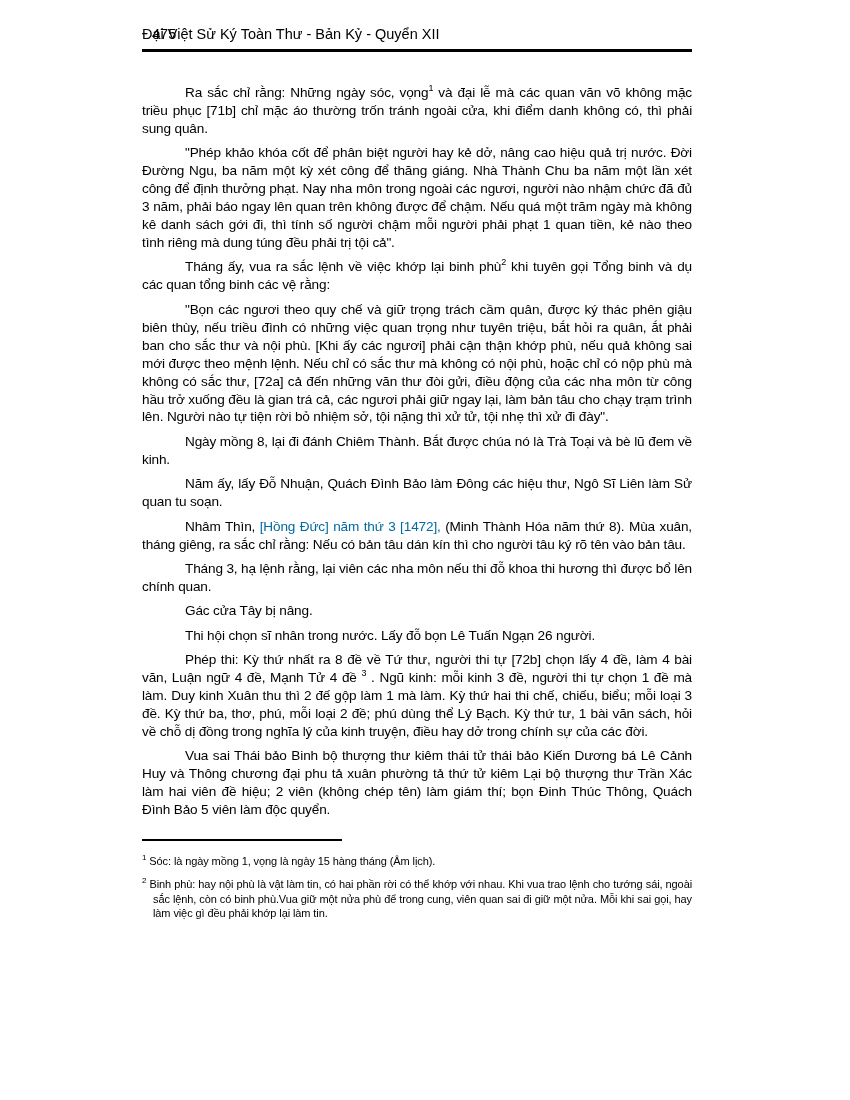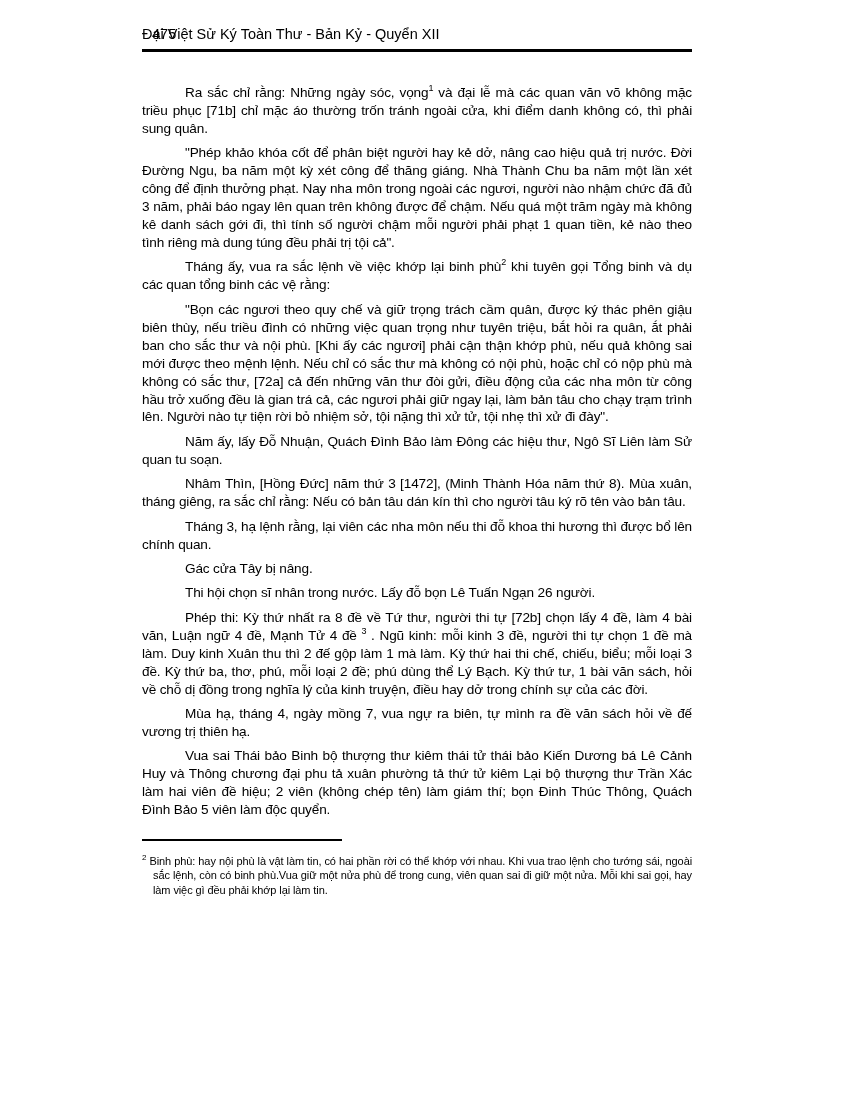--- a/index.html
+++ b/index.html
@@ -10,21 +10,21 @@
   
   .hdr{position:relative;height:21px;font-size:14.5px;line-height:21px;}
   .hdr .num{position:absolute;left:10px;top:0;}
   .hdr .title{text-align:left;}
   .rule{border:0;border-top:3.5px solid #000;margin:4px 0 0 0;}
   
   .body{margin-top:32px;font-size:13.6px;line-height:1.32;text-align:justify;
         letter-spacing:-0.15px;}
   .para{margin:0 0 6.5px 0;text-indent:43px;}
   .b{font-weight:normal;}
-  .gray{color:#000000;}
+  .gray{color:#0369a1;}
   .supm{font-size:9px;vertical-align:super;line-height:0;}
   
   .fn-rule{border:0;border-top:2px solid #000;width:200px;margin:20px 0 12px 0;}
   .fns{font-size:11px;line-height:1.33;text-align:justify;letter-spacing:-0.1px;}
   .fn{margin:0 0 8px 0;padding-left:11px;text-indent:-11px;}
   .fn sup{font-size:8px;}
 </style>
 </head>
 <body>
 
@@ -40,39 +40,40 @@
 
     <p class="para"><span>Ra sắc chỉ rằng: Những ngày sóc, vọng</span><sup class="supm">1</sup><span> và đại lễ mà các quan văn võ không mặc triều phục </span><span class="b">[71b]</span><span> chỉ mặc áo thường trốn tránh ngoài cửa, khi điểm danh không có, thì phải sung quân.</span></p>
 
 
     <p class="para"><span>"Phép khảo khóa cốt để phân biệt người hay kẻ dở, nâng cao hiệu quả trị nước. Đời Đường Ngu, ba năm một kỳ xét công để thăng giáng. Nhà Thành Chu ba năm một lần xét công để định thưởng phạt. Nay nha môn trong ngoài các ngươi, người nào nhậm chức đã đủ 3 năm, phải báo ngay lên quan trên không được để chậm. Nếu quá một trăm ngày mà không kê danh sách gới đi, thì tính số người chậm mỗi người phải phạt 1 quan tiền, kẻ nào theo tình riêng mà dung túng đều phải trị tội cả".</span></p>
 
     <p class="para"><span>Tháng ấy, vua ra sắc lệnh về việc khớp lại binh phù</span><sup class="supm">2</sup><span> khi tuyên gọi Tổng binh và dụ các quan tổng binh các vệ rằng:</span></p>
 
     <p class="para"><span>"Bọn các ngươi theo quy chế và giữ trọng trách cầm quân, được ký thác phên giậu biên thùy, nếu triều đình có những việc quan trọng như tuyên triệu, bắt hỏi ra quân, ắt phải ban cho sắc thư và nội phù. [Khi ấy các ngươi] phải cận thận khớp phù, nếu quả không sai mới được theo mệnh lệnh. Nếu chỉ có sắc thư mà không có nội phù, hoặc chỉ có nộp phù mà không có sắc thư, </span><span class="b">[72a]</span><span> cả đến những văn thư đòi gửi, điều động của các nha môn từ công hầu trở xuống đều là gian trá cả, các ngươi phải giữ ngay lại, làm bản tâu cho chạy trạm trình lên. Người nào tự tiện rời bỏ nhiệm sở, tội nặng thì xử tử, tội nhẹ thì xử đi đày".</span></p>
 
+    <p class="para"><span>Ngày mồng 8, lại đi đánh Chiêm Thành. Bắt được chúa nó là Trà Toại và bè lũ đem về kinh.</span></p>
 
     <p class="para"><span>Năm ấy, lấy Đỗ Nhuận, Quách Đình Bảo làm Đông các hiệu thư, Ngô Sĩ Liên làm Sử quan tu soạn.</span></p>
 
 
     <p class="para"><span class="b">Nhâm Thìn,</span><span class="gray"> [Hồng Đức] năm thứ 3 [1472],</span><span> (Minh Thành Hóa năm thứ 8). Mùa xuân, tháng giêng, ra sắc chỉ rằng: Nếu có bản tâu dán kín thì cho người tâu ký rõ tên vào bản tâu.</span></p>
 
     <p class="para"><span>Tháng 3, hạ lệnh rằng, lại viên các nha môn nếu thi đỗ khoa thi hương thì được bổ lên chính quan.</span></p>
 
     <p class="para"><span>Gác cửa Tây bị nâng.</span></p>
 
     <p class="para"><span>Thi hội chọn sĩ nhân trong nước. Lấy đỗ bọn Lê Tuấn Ngạn 26 người.</span></p>
 
     <p class="para"><span>Phép thi: Kỳ thứ nhất ra 8 đề về Tứ thư, người thi tự </span><span class="b">[72b]</span><span> chọn lấy 4 đề, làm 4 bài văn, Luận ngữ 4 đề, Mạnh Tử 4 đề </span><sup class="supm">3</sup><span> . Ngũ kinh: mỗi kinh 3 đề, người thi tự chọn 1 đề mà làm. Duy kinh Xuân thu thì 2 đế gộp làm 1 mà làm. Kỳ thứ hai thi chế, chiếu, biểu; mỗi loại 3 đề. Kỳ thứ ba, thơ, phú, mỗi loại 2 đề; phú dùng thể Lý Bạch. Kỳ thứ tư, 1 bài văn sách, hỏi về chỗ dị đồng trong nghĩa lý của kinh truyện, điều hay dở trong chính sự của các đời.</span></p>
 
-    <p class="para"><span>Mùa hạ, tháng 4, ngày mồng 7, vua ngự ra biên, tự mình ra đề văn sách hỏi về đế vương trị thiên hạ.</span></p>
 
     <p class="para"><span>Vua sai Thái bảo Binh bộ thượng thư kiêm thái tử thái bảo Kiến Dương bá Lê Cảnh Huy và Thông chương đại phu tả xuân phường tả thứ tử kiêm Lại bộ thượng thư Trần Xác làm hai viên đề hiệu; 2 viên (không chép tên) làm giám thí; bọn Đinh Thúc Thông, Quách Đình Bảo 5 viên làm độc quyển.</span></p>
 
   </div>
 
   <hr class="fn-rule">
 
   <div class="fns">
+    <p class="fn"><sup>1</sup> <span>Sóc: là ngày mồng 1, vọng là ngày 15 hàng tháng (Âm lịch).</span></p>
     <p class="fn"><sup>2</sup> <span>Binh phù: hay nội phù là vật làm tin, có hai phần rời có thể khớp với nhau. Khi vua trao lệnh cho tướng sái, ngoài sắc lệnh, còn có binh phù.Vua giữ một nửa phù để trong cung, viên quan sai đi giữ một nửa. Mỗi khi sai gọi, hay làm việc gì đều phải khớp lại làm tin.</span></p>
   </div>
 
 </div>
 
 </body></html>

